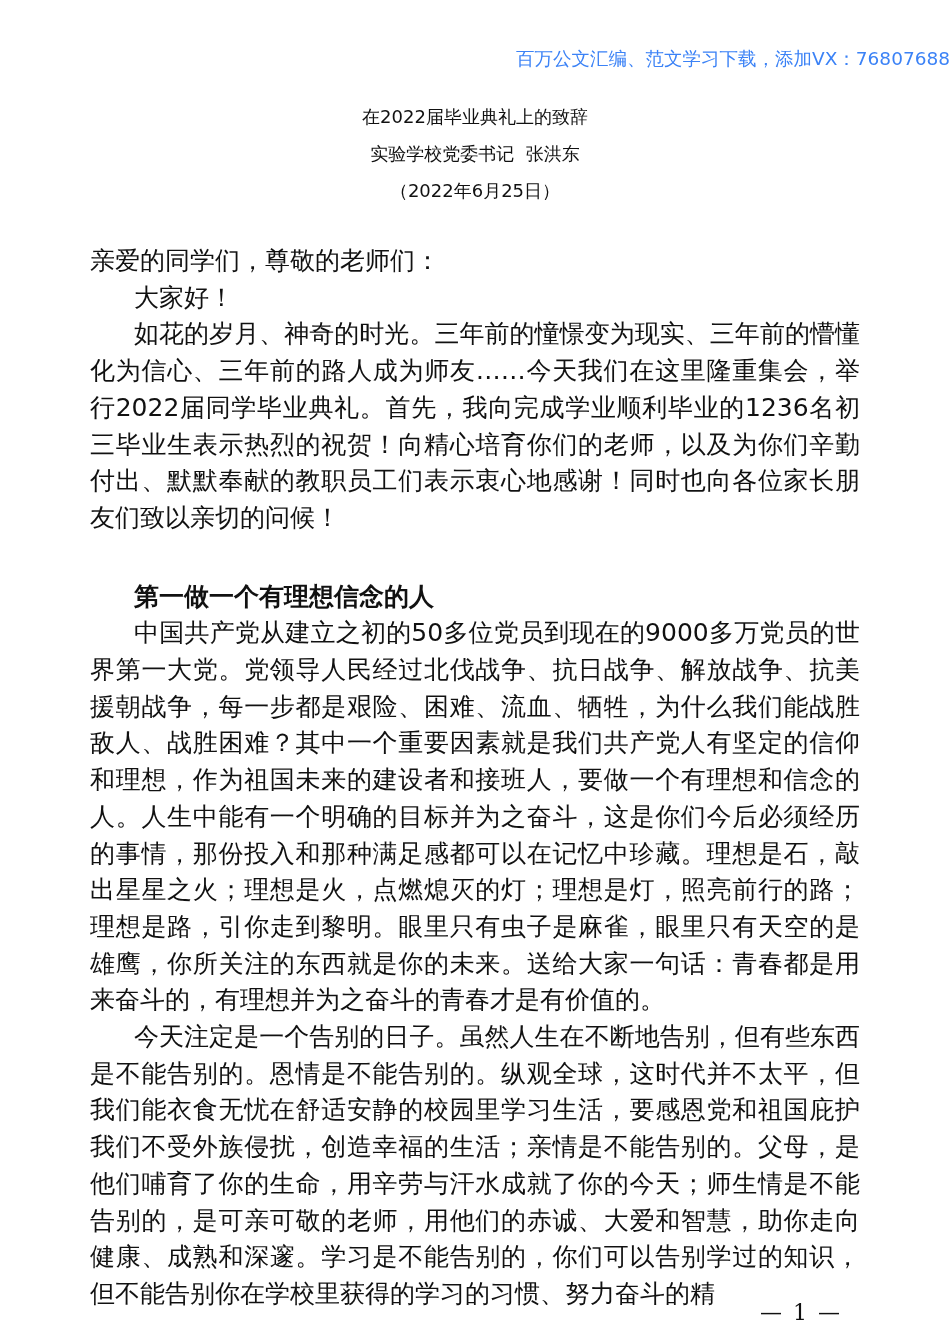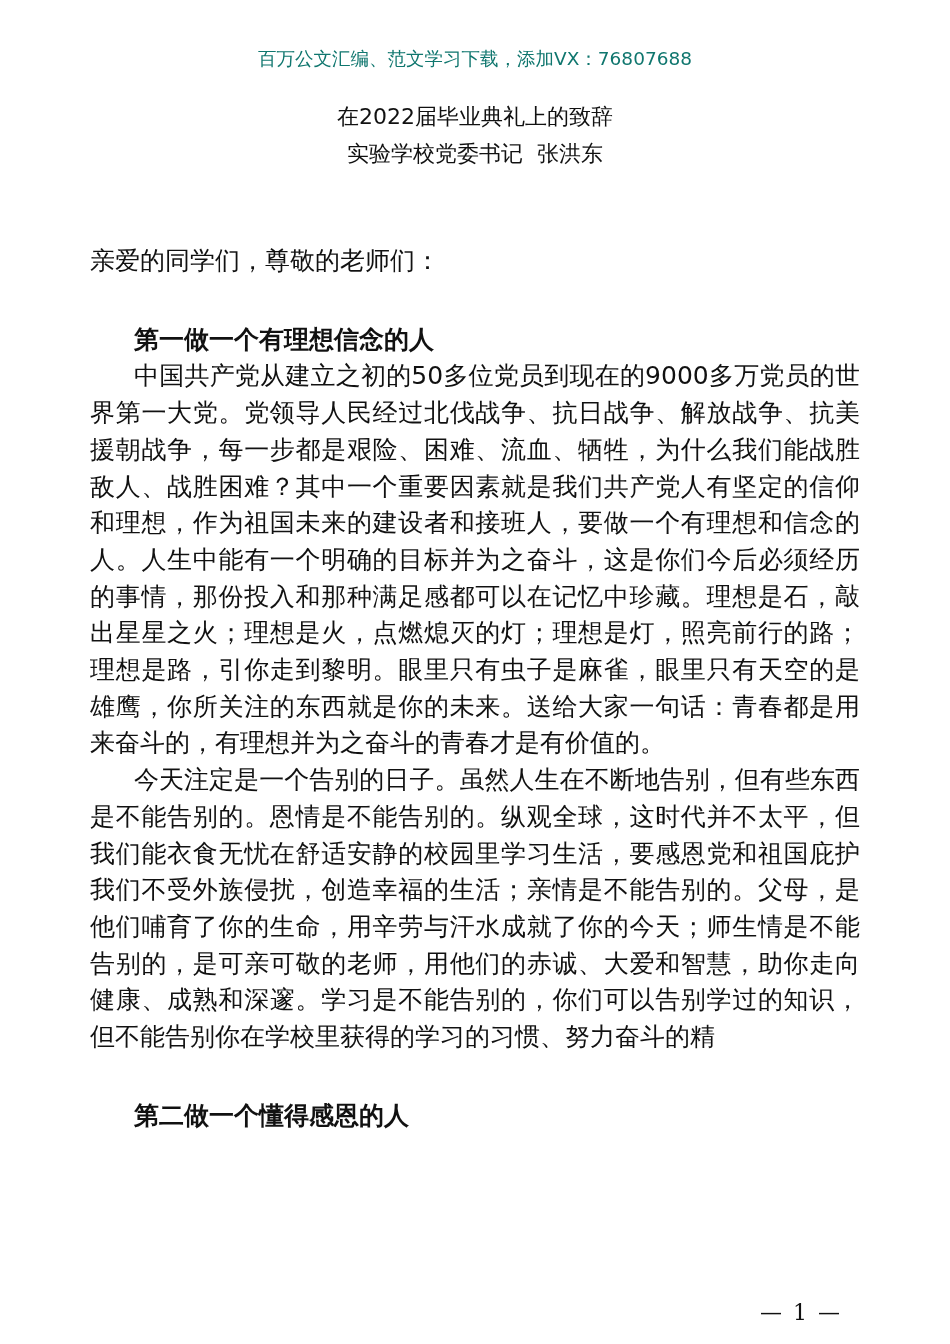--- a/index.html
+++ b/index.html
@@ -19,35 +19,35 @@
       position: absolute;
       left: 0; top: 0;
       width: 950px;
       height: 1344px;
     }
     .watermark {
       position: absolute;
       top: 46px;
       left: 0;
       width: 950px;
-      text-align: center;
+      text-align: right;
       font-size: 18.5px;
-      color: #0f766e;
+      color: #3b82f6;
       letter-spacing: 0px;
       line-height: 26px;
     }
     .title-block {
       position: absolute;
       top: 98px;
       left: 0;
       width: 950px;
       text-align: center;
     }
     .title-line {
-      font-size: 22px;
+      font-size: 18px;
       line-height: 37px;
       height: 37px;
       color: #111;
     }
     .body-text {
       position: absolute;
       top: 243px;
       left: 90px;
       width: 770px;
       font-size: 25px;
@@ -81,24 +81,27 @@
 </head>
 <body>
 
 <div class="page">
 
   <div class="watermark">百万公文汇编、范文学习下载，添加VX：76807688</div>
 
   <div class="title-block">
     <div class="title-line">在2022届毕业典礼上的致辞</div>
     <div class="title-line" style="white-space:pre;">实验学校党委书记  张洪东</div>
+    <div class="title-line">（2022年6月25日）</div>
   </div>
 
   <div class="body-text">
     <p class="para">亲爱的同学们，尊敬的老师们：</p>
+    <p class="para indent">大家好！</p>
+    <p class="para indent">如花的岁月、神奇的时光。三年前的憧憬变为现实、三年前的懵懂化为信心、三年前的路人成为师友……今天我们在这里隆重集会，举行2022届同学毕业典礼。首先，我向完成学业顺利毕业的1236名初三毕业生表示热烈的祝贺！向精心培育你们的老师，以及为你们辛勤付出、默默奉献的教职员工们表示衷心地感谢！同时也向各位家长朋友们致以亲切的问候！</p>
     <p class="para heading">第一做一个有理想信念的人</p>
     <p class="para indent">中国共产党从建立之初的50多位党员到现在的9000多万党员的世界第一大党。党领导人民经过北伐战争、抗日战争、解放战争、抗美援朝战争，每一步都是艰险、困难、流血、牺牲，为什么我们能战胜敌人、战胜困难？其中一个重要因素就是我们共产党人有坚定的信仰和理想，作为祖国未来的建设者和接班人，要做一个有理想和信念的人。人生中能有一个明确的目标并为之奋斗，这是你们今后必须经历的事情，那份投入和那种满足感都可以在记忆中珍藏。理想是石，敲出星星之火；理想是火，点燃熄灭的灯；理想是灯，照亮前行的路；理想是路，引你走到黎明。眼里只有虫子是麻雀，眼里只有天空的是雄鹰，你所关注的东西就是你的未来。送给大家一句话：青春都是用来奋斗的，有理想并为之奋斗的青春才是有价值的。</p>
     <p class="para indent">今天注定是一个告别的日子。虽然人生在不断地告别，但有些东西是不能告别的。恩情是不能告别的。纵观全球，这时代并不太平，但我们能衣食无忧在舒适安静的校园里学习生活，要感恩党和祖国庇护我们不受外族侵扰，创造幸福的生活；亲情是不能告别的。父母，是他们哺育了你的生命，用辛劳与汗水成就了你的今天；师生情是不能告别的，是可亲可敬的老师，用他们的赤诚、大爱和智慧，助你走向健康、成熟和深邃。学习是不能告别的，你们可以告别学过的知识，但不能告别你在学校里获得的学习的习惯、努力奋斗的精</p>
     <p class="para heading">第二做一个懂得感恩的人</p>
   </div>
 
   <div class="page-number">— 1 —</div>
 
 </div>
 

